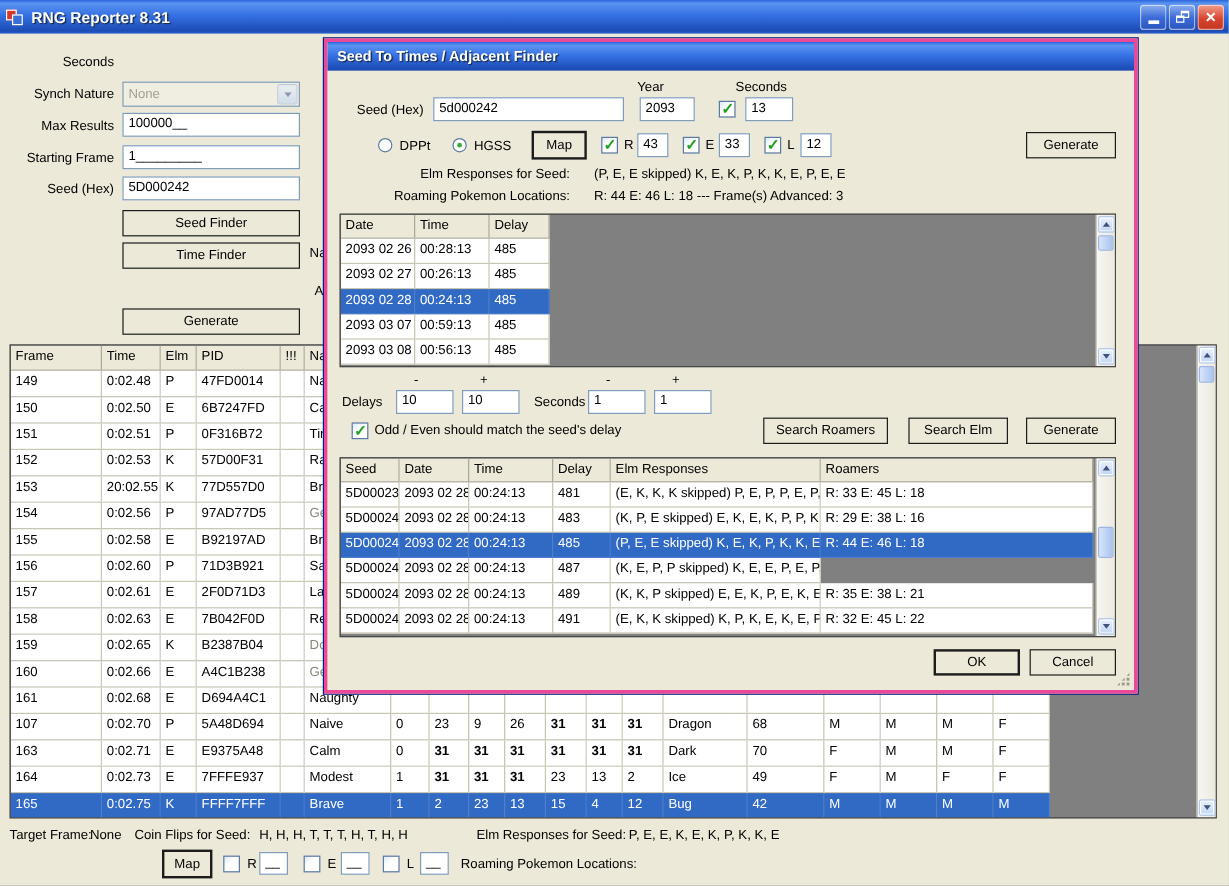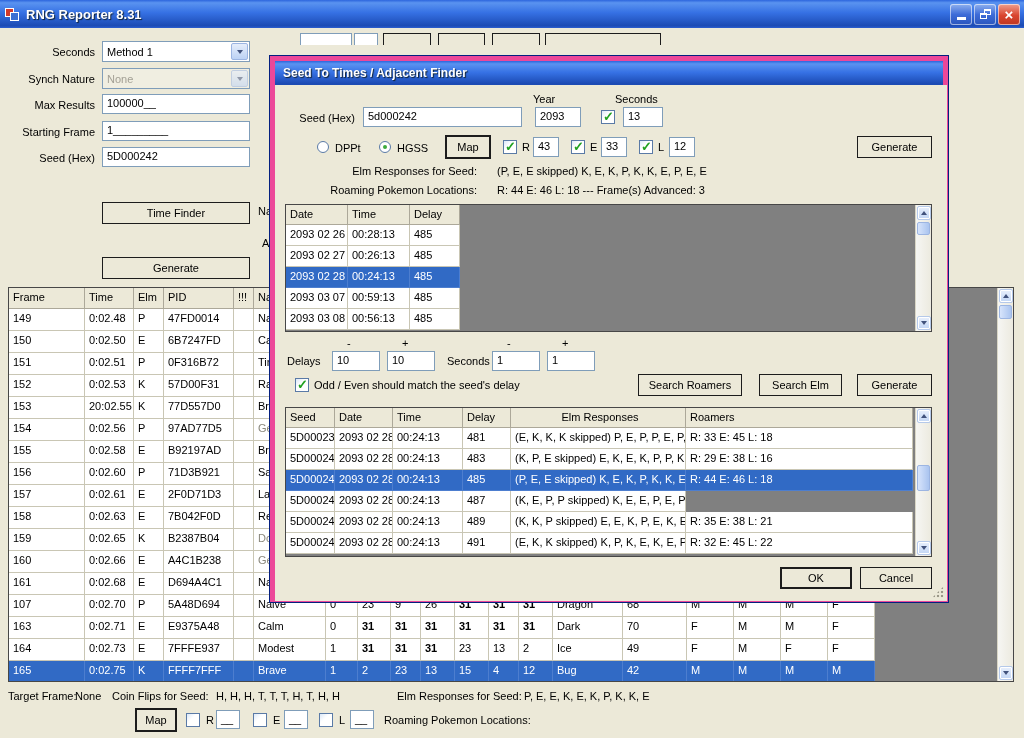--- a/index.html
+++ b/index.html
@@ -61,22 +61,22 @@
   
   .vsb { width:16px; background:linear-gradient(90deg,#f6f6f3,#eceadf); border-left:1px solid #d9d6c6;
      display:flex; flex-direction:column; flex:none; }
   .sbtn { width:14px; height:14px; margin:1px; border:1px solid #b5c9ea; border-radius:2px;
      background:linear-gradient(180deg,#e9f0fc,#c2d6f5); box-shadow:inset 0 0 0 1px #fff;
      display:flex; align-items:center; justify-content:center; flex:none; }
   .sthumb { margin:1px; border:1px solid #9cb5e2; border-radius:2px; background:linear-gradient(90deg,#d7e4fb,#aac4ef); flex:none; }
   .strack { flex:1; }
 
   
-  #dialog { position:absolute; left:270px; top:56px; width:678px; height:546px;
-     border:5px solid #ec4899; box-shadow:0 0 0 1px #04207f; background:#ece9d8; }
+  #dialog { position:absolute; left:270px; top:32px; width:678px; height:546px;
+     border:3px solid #ec4899; box-shadow:0 0 0 1px #04207f; background:#ece9d8; }
   #dialog .dtitle { height:24px; background:linear-gradient(180deg,#2c65dd 0%,#5a93f0 12%,#3671e4 48%,#1c4bb4 94%);
      color:#fff; font-weight:bold; font-size:12px; display:flex; align-items:center; padding-left:8px; text-shadow:1px 1px 1px #123; }
   #dbody { position:relative; width:672px; height:516px; background:#ece9d8; }
   .grip { position:absolute; right:3px; bottom:3px; width:12px; height:12px;
      background:radial-gradient(circle at 2px 2px,#9b9888 1.2px,transparent 1.6px); background-size:4px 4px;
      clip-path:polygon(100% 0,100% 100%,0 100%); }
 
   .sliver { position:absolute; height:12px; background:#ece9d8; border:1px solid #1c1c1c; border-bottom:none; }
   .sliver.blue { border-color:#7f9db9; background:#fff; }
 </style>
@@ -99,39 +99,34 @@
           <i class="f"></i>
           <i class="b"></i>
         </span>
       </span>
     <span class="capbtn close">
         <span class="glyph-x">×</span>
       </span>
   </div>
 
   <div class="lbl r" style="left:5px;top:46px;width:90px;">Seconds</div>
-  <div class="combo" style="left:102px;top:41px;width:148px;height:21px;">
-    <span class="val">Method 1</span>
-    <span class="arrowbtn">
-        <span class="tri-dn"></span>
-      </span>
-  </div>
   <div class="lbl r" style="left:5px;top:73px;width:90px;">Synch Nature</div>
   <div class="combo disabled" style="left:102px;top:68px;width:148px;height:21px;">
     <span class="val">None</span>
     <span class="arrowbtn">
         <span class="tri-dn"></span>
       </span>
   </div>
   <div class="lbl r" style="left:5px;top:99px;width:90px;">Max Results</div>
   <div class="tb" style="left:102px;top:94px;width:148px;height:20px;">100000__</div>
   <div class="lbl r" style="left:5px;top:126px;width:90px;">Starting Frame</div>
   <div class="tb" style="left:102px;top:121px;width:148px;height:20px;">1_________</div>
   <div class="lbl r" style="left:5px;top:152px;width:90px;">Seed (Hex)</div>
   <div class="tb" style="left:102px;top:147px;width:148px;height:20px;">5D000242</div>
+  <div class="btn" style="left:102px;top:175px;width:148px;height:22px;">Seed Finder</div>
   <div class="btn" style="left:102px;top:202px;width:148px;height:22px;">Time Finder</div>
   <div class="lbl" style="left:258px;top:205px;">Na</div>
   <div class="lbl" style="left:262px;top:237px;">A</div>
   <div class="btn" style="left:102px;top:257px;width:148px;height:22px;">Generate</div>
 
   <div class="sliver blue" style="left:300px;top:33px;width:52px;"></div>
   <div class="sliver blue" style="left:354px;top:33px;width:24px;"></div>
   <div class="sliver" style="left:383px;top:33px;width:48px;"></div>
   <div class="sliver" style="left:438px;top:33px;width:47px;"></div>
   <div class="sliver" style="left:492px;top:33px;width:48px;"></div>
@@ -654,21 +649,21 @@
       <div class="btn" style="left:484px;top:289px;width:83px;height:22px;">Search Elm</div>
       <div class="btn" style="left:582px;top:289px;width:75px;height:22px;">Generate</div>
 
       <div class="grid" style="left:10px;top:322px;width:647px;height:150px;">
         <div class="gbody" id="t2-grid">
             <div class="grow ghead">
               <div class="gcell" style="width: 49px; height: 20px;">Seed</div>
               <div class="gcell" style="width: 58px; height: 20px;">Date</div>
               <div class="gcell" style="width: 70px; height: 20px;">Time</div>
               <div class="gcell" style="width: 48px; height: 20px;">Delay</div>
-              <div class="gcell" style="width: 175px; height: 20px; text-align: center;">Elm Responses</div>
+              <div class="gcell" style="width: 175px; height: 20px;">Elm Responses</div>
               <div class="gcell" style="width: 227px; height: 20px;">Roamers</div>
             </div>
             <div class="grow ">
               <div class="gcell" style="width: 49px; height: 21px;">5D00023E</div>
               <div class="gcell" style="width: 58px; height: 21px;">2093 02 28</div>
               <div class="gcell" style="width: 70px; height: 21px;">00:24:13</div>
               <div class="gcell" style="width: 48px; height: 21px;">481</div>
               <div class="gcell" style="width: 175px; height: 21px;">(E, K, K, K skipped)   P, E, P, P, E, P, E, E, ...</div>
               <div class="gcell" style="width: 227px; height: 21px;">R: 33  E: 45  L: 18</div>
             </div>

